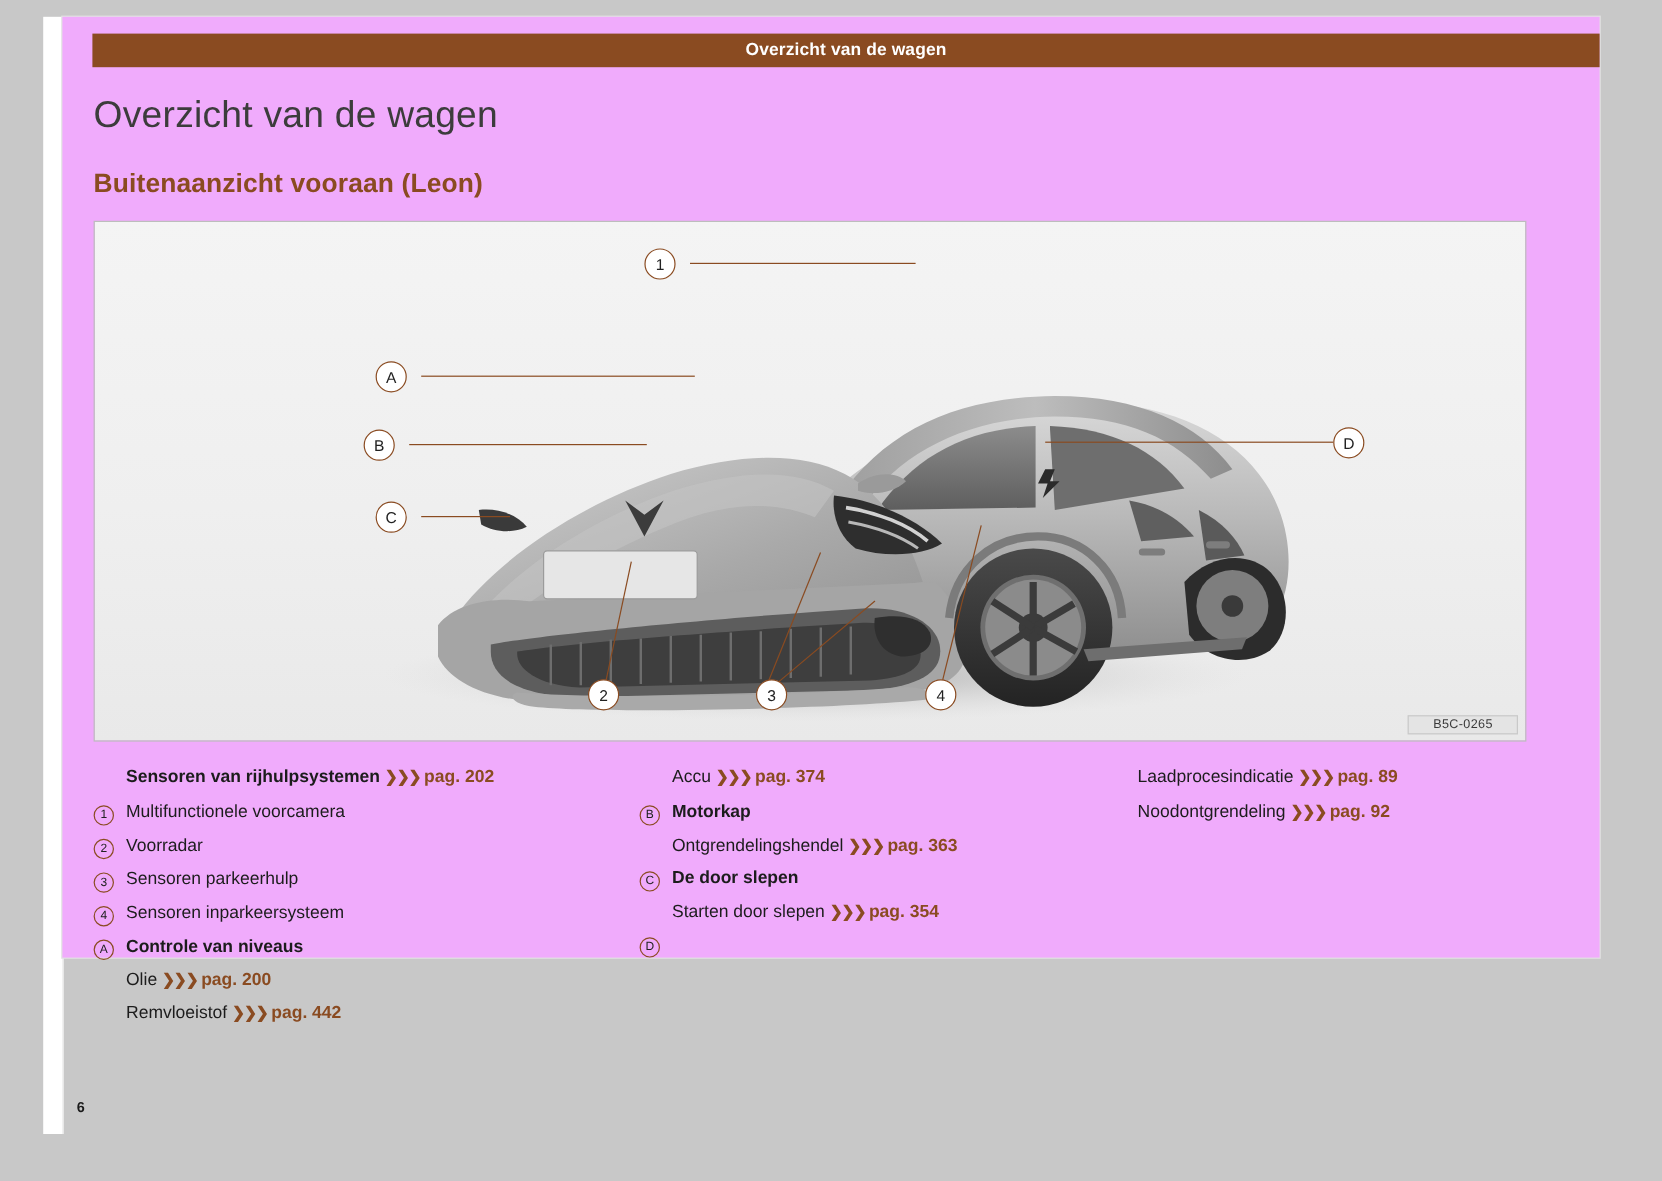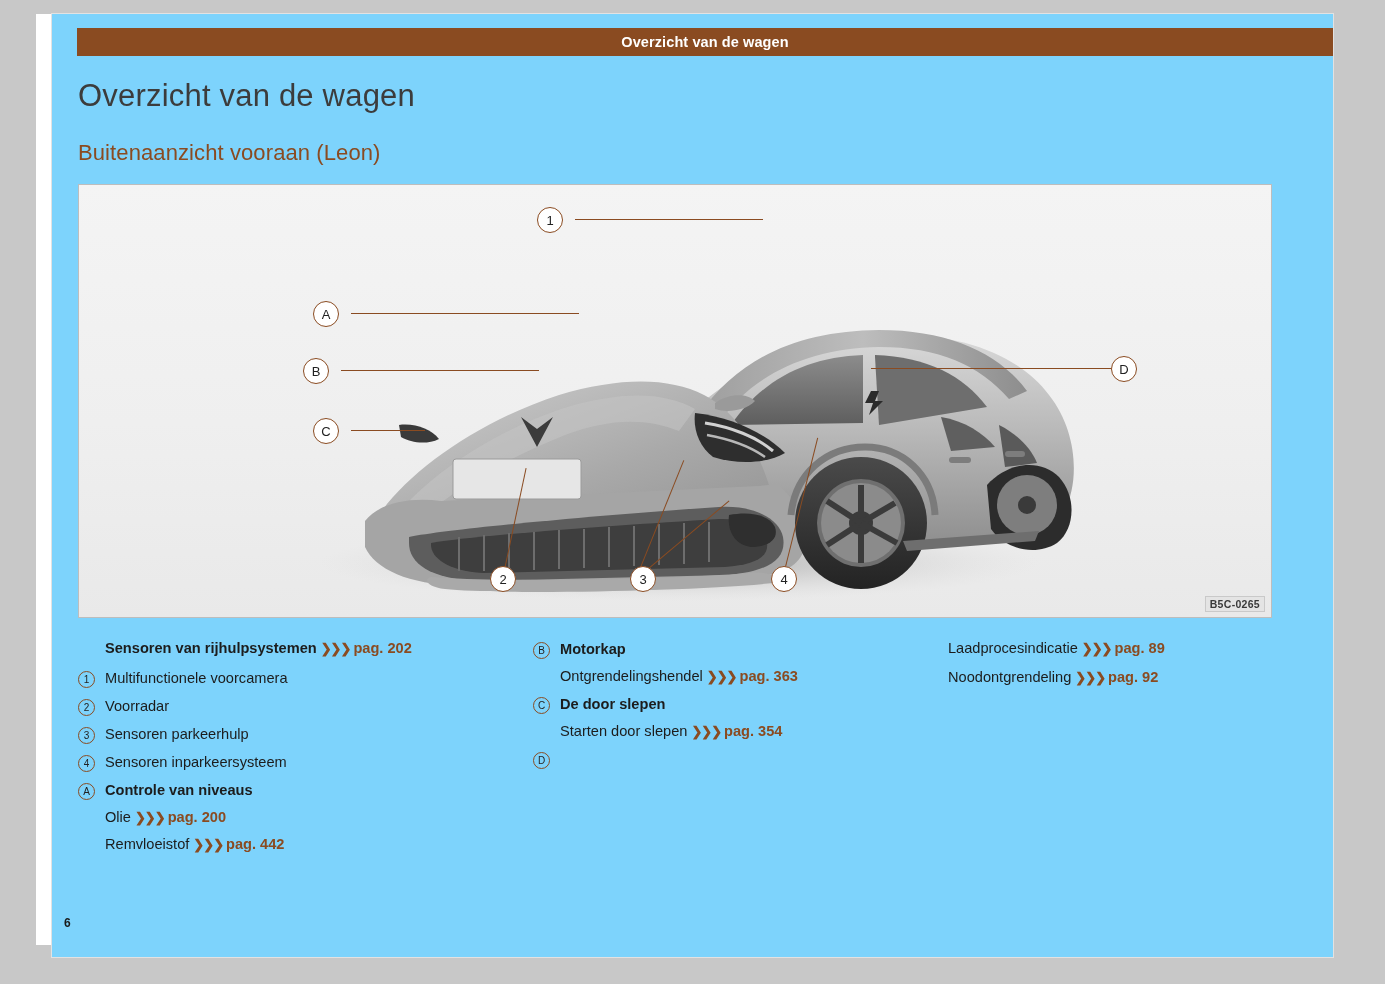--- a/index.html
+++ b/index.html
@@ -11,22 +11,22 @@
     width: 1385px;
     height: 984px;
     font-family: "Liberation Sans", sans-serif;
     overflow: hidden;
   }
   .page {
     position: absolute;
     left: 52px;
     top: 14px;
     width: 1281px;
-    height: 943px;
-    background: #7dd3fc;
+    height: 784px;
+    background: #f0abfc;
     box-shadow: 0 0 0 1px #e2e2e2;
   }
   .page-edge {
     position: absolute;
     left: 36px;
     top: 14px;
     width: 16px;
     height: 931px;
     background: #ffffff;
     border-right: 1px solid #e8e8e8;
@@ -65,45 +65,44 @@
     padding: 12px 0 0 0;
     font-size: 31px;
     font-weight: normal;
     color: #3c3c3c;
     letter-spacing: .2px;
   }
   h2.subtitle {
     margin: 0;
     padding: 26px 0 0 0;
     font-size: 22px;
-    font-weight: normal;
+    font-weight: bold;
     color: #8a4b21;
     letter-spacing: .1px;
   }
   .figure {
     position: relative;
     margin-top: 18px;
     width: 1192px;
     height: 432px;
     border: 1px solid #bdbdbd;
     background: linear-gradient(180deg,#f4f4f4 0%,#efefef 55%,#e9e9e9 100%);
     overflow: hidden;
   }
   .fig-code {
     position: absolute;
     right: 6px;
     bottom: 5px;
     font-size: 10.5px;
     color: #3a3a3a;
     background: #e4e4e4;
     border: 1px solid #c9c9c9;
-    padding: 1px 4px;
+    padding: 1px 20px;
     letter-spacing: .3px;
     font-family: "Liberation Sans", sans-serif;
-    font-weight: bold;
   }
   .callout {
     position: absolute;
     width: 26px;
     height: 26px;
     border-radius: 50%;
     border: 1.6px solid #8a4b21;
     background: #ffffff;
     color: #222;
     font-size: 13px;
@@ -128,21 +127,21 @@
     width: 1192px;
   }
   .col {
     box-sizing: border-box;
   }
   .col1 { width: 455px; padding-right: 10px; }
   .col2 { width: 415px; padding-right: 10px; }
   .col3 { width: 322px; }
   .line {
     display: flex;
-    align-items: flex-end;
+    align-items: flex-start;
     margin-bottom: 11px;
     font-size: 14.6px;
     color: #1c1c1c;
   }
   .line.head { margin-bottom: 13px; }
   .marker {
     flex: 0 0 auto;
     width: 17px;
     height: 17px;
     border-radius: 50%;
@@ -368,20 +367,24 @@
           <span class="no-marker"></span>
           <span class="txt"><span>Olie</span><span class="arrows">❯❯❯</span><span class="ref">pag. 200</span></span>
         </div>
         <div class="line">
           <span class="no-marker"></span>
           <span class="txt"><span>Remvloeistof</span><span class="arrows">❯❯❯</span><span class="ref">pag. 442</span></span>
         </div>
       </div>
 
       <div class="col col2">
+        <div class="line head">
+          <span class="no-marker"></span>
+          <span class="txt"><span>Accu</span><span class="arrows">❯❯❯</span><span class="ref">pag. 374</span></span>
+        </div>
         <div class="line">
           <span class="marker">B</span>
           <span class="txt b">Motorkap</span>
         </div>
         <div class="line">
           <span class="no-marker"></span>
           <span class="txt"><span>Ontgrendelingshendel</span><span class="arrows">❯❯❯</span><span class="ref">pag. 363</span></span>
         </div>
         <div class="line">
           <span class="marker">C</span>

